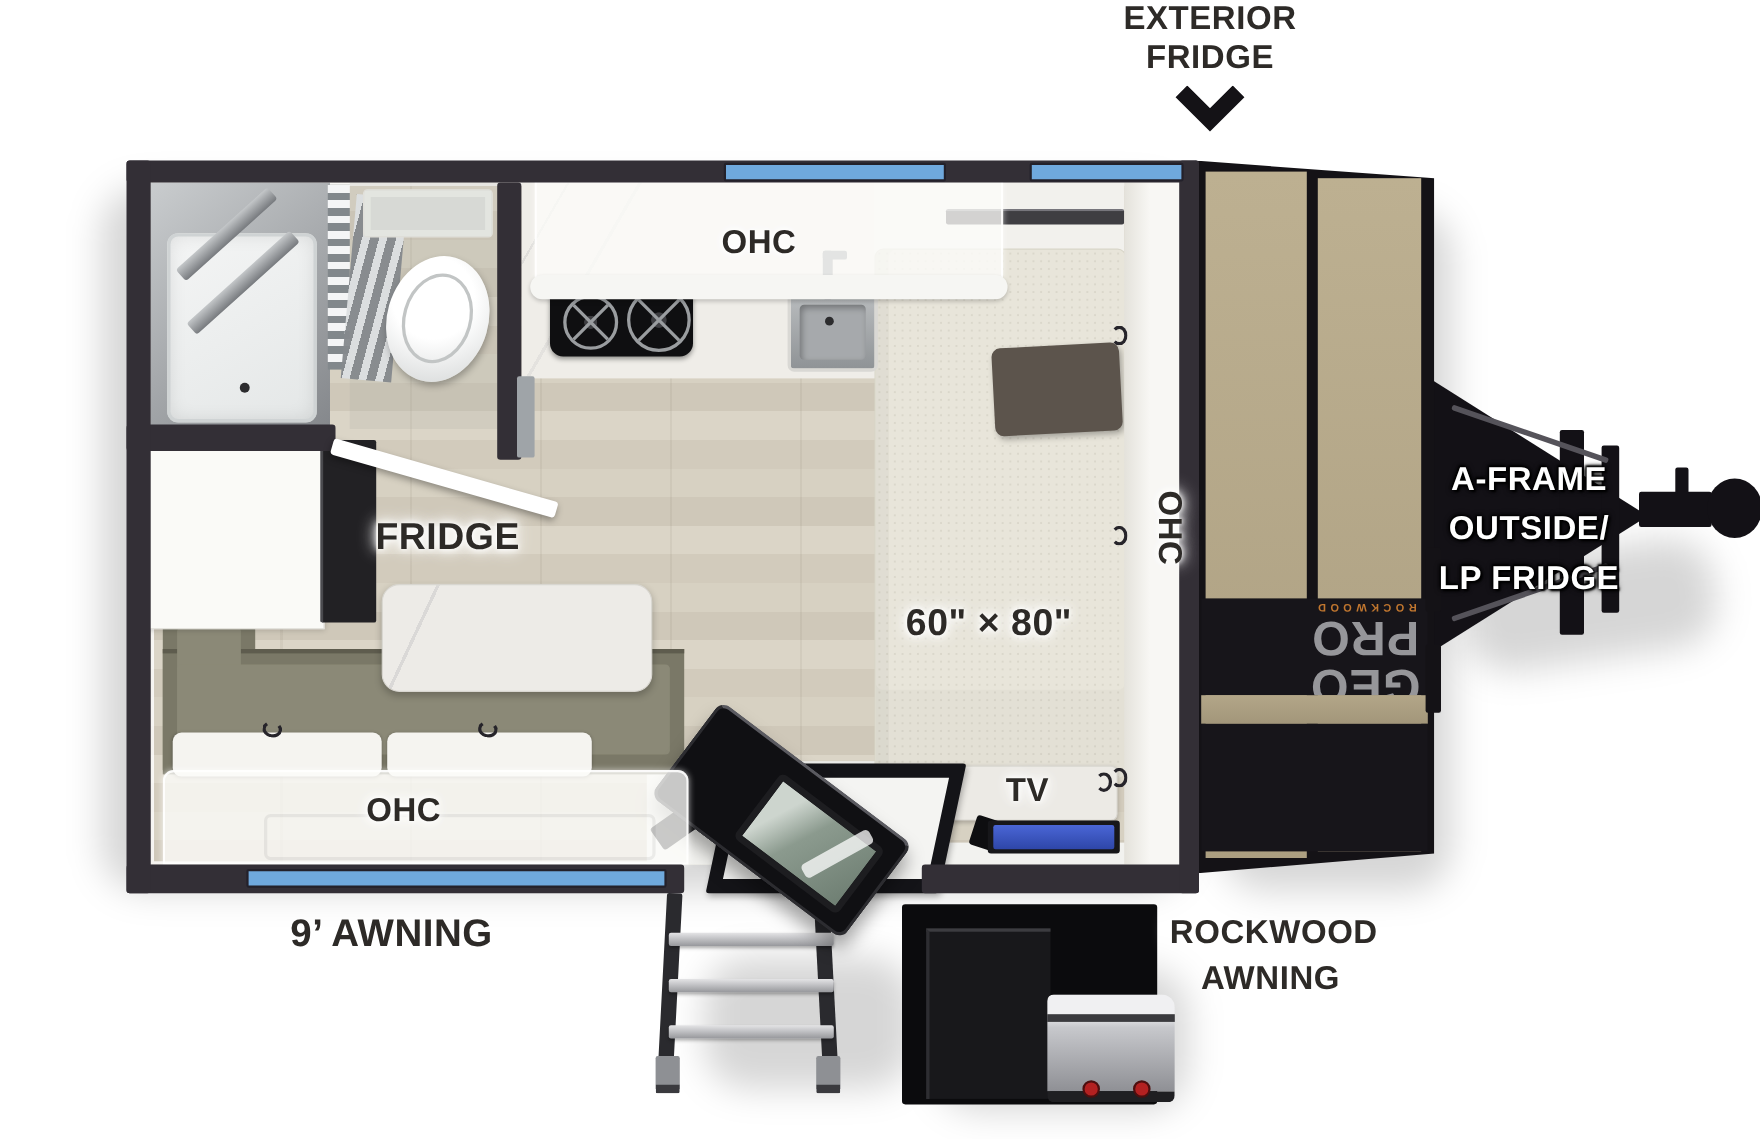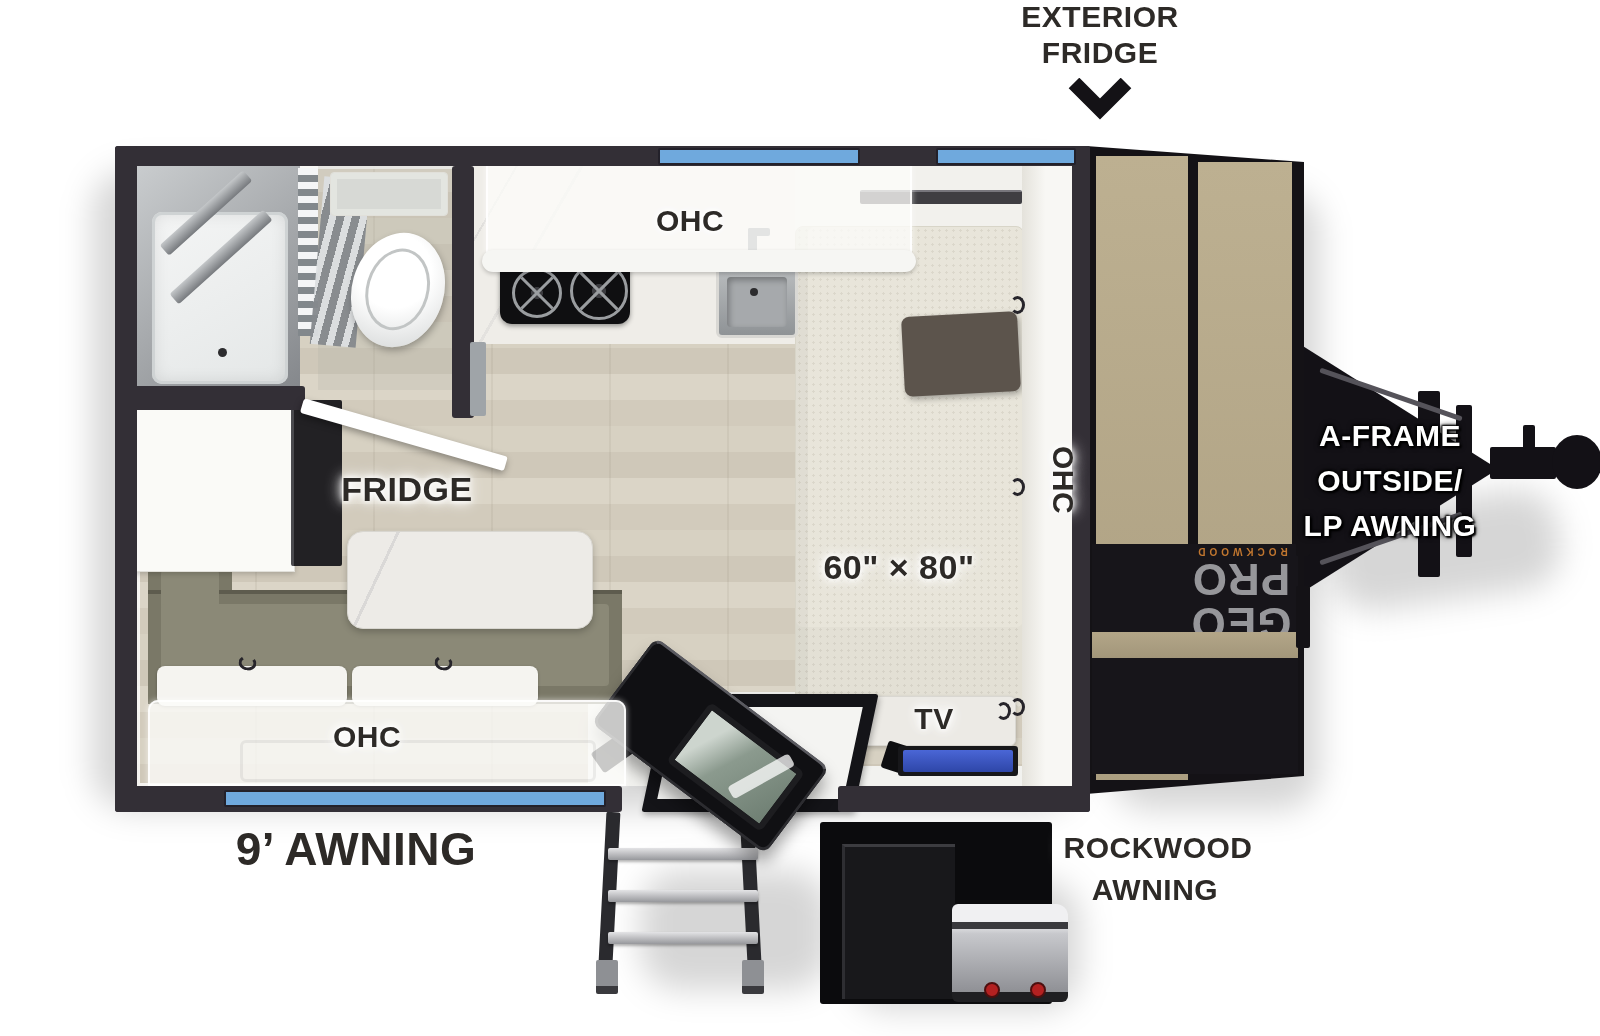--- a/index.html
+++ b/index.html
@@ -3,21 +3,21 @@
 <meta charset="utf-8">
 <style>
   html,body{margin:0;padding:0;background:#ffffff;}
   .stage{position:relative;width:1600px;height:1036px;background:#fff;overflow:hidden;
          font-family:"Liberation Sans",sans-serif;}
   .abs{position:absolute;}
   
   .lbl{position:absolute;transform:translate(-50%,-50%);white-space:nowrap;
        font-weight:bold;color:#2d2a27;font-size:32px;letter-spacing:0.5px;
        text-shadow:0 0 5px #fff,0 0 9px #fff,0 0 14px #fff,0 0 18px rgba(255,255,255,.9);z-index:40;}
-  .lbl.big{font-size:46px;}
+  .lbl.big{font-size:35px;}
   .lbl.med{font-size:34px;}
   .lbl.sm{font-size:30px;}
   .lbl.white{color:#ffffff;
        text-shadow:0 0 3px #000,0 0 6px #000,2px 2px 2px #000,-1px -1px 2px #000;}
   .lbl.rot{transform:translate(-50%,-50%) rotate(90deg);}
   
   .wall{position:absolute;background:#332f36;border-radius:3px;z-index:20;}
   .window{position:absolute;background:#6fa9dd;border:2px solid #23212a;border-radius:2px;z-index:25;}
   .floor{position:absolute;z-index:1;
      background:
@@ -292,15 +292,15 @@
   <div class="lbl med" style="left:407px;top:489px;">FRIDGE</div>
   <div class="lbl med" style="left:899px;top:567px;">60" × 80"</div>
   <div class="lbl sm" style="left:934px;top:719px;">TV</div>
 
   <div class="lbl big" style="left:356px;top:849px;">9’ AWNING</div>
   <div class="lbl sm" style="left:1158px;top:848px;">ROCKWOOD</div>
   <div class="lbl sm" style="left:1155px;top:890px;">AWNING</div>
 
   <div class="lbl sm white" style="left:1390px;top:436px;">A-FRAME</div>
   <div class="lbl sm white" style="left:1390px;top:481px;">OUTSIDE/</div>
-  <div class="lbl sm white" style="left:1390px;top:526px;">LP AWNING</div>
+  <div class="lbl sm white" style="left:1390px;top:526px;">LP FRIDGE</div>
 
 </div>
 
 </body></html>

